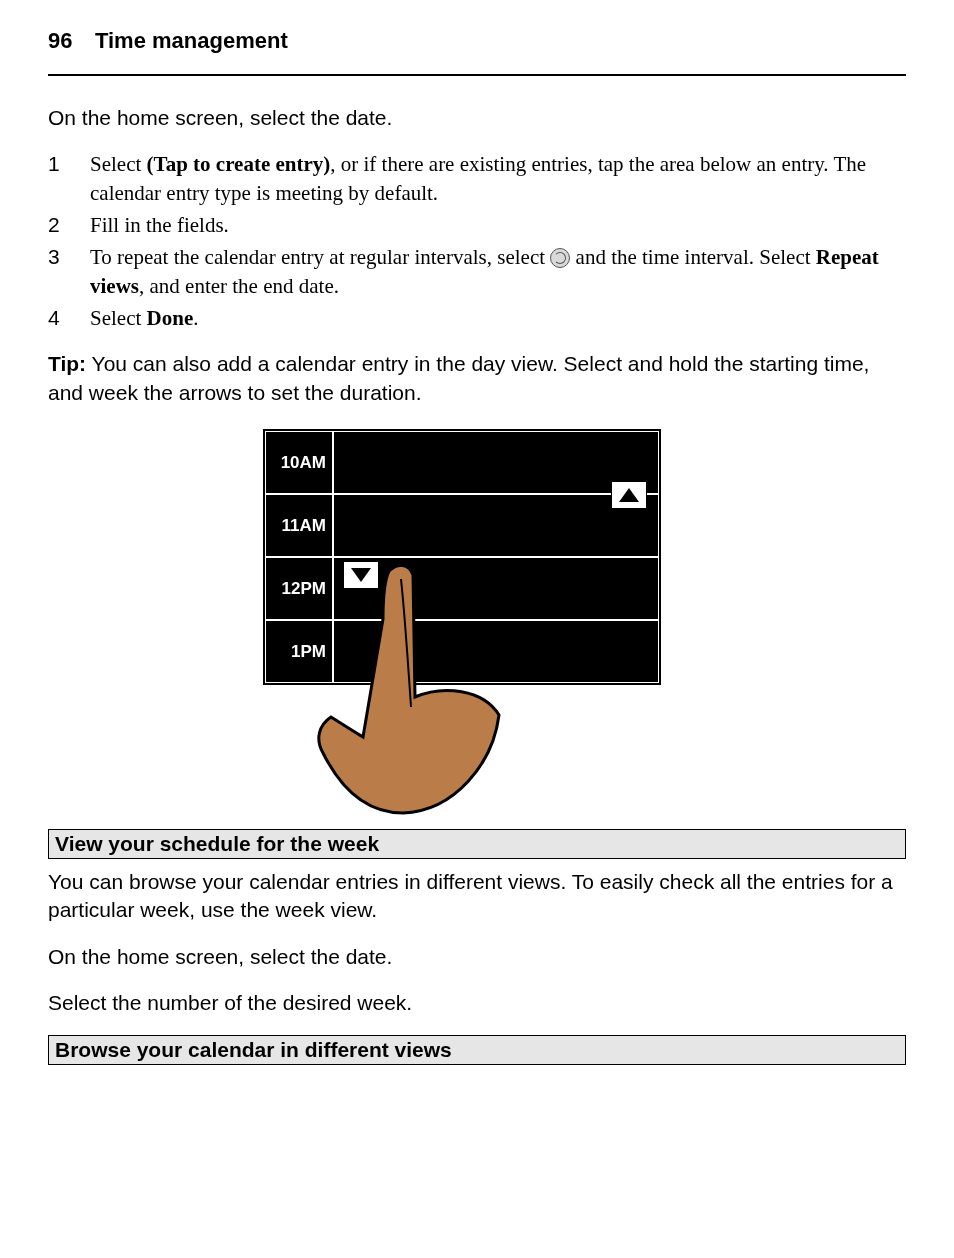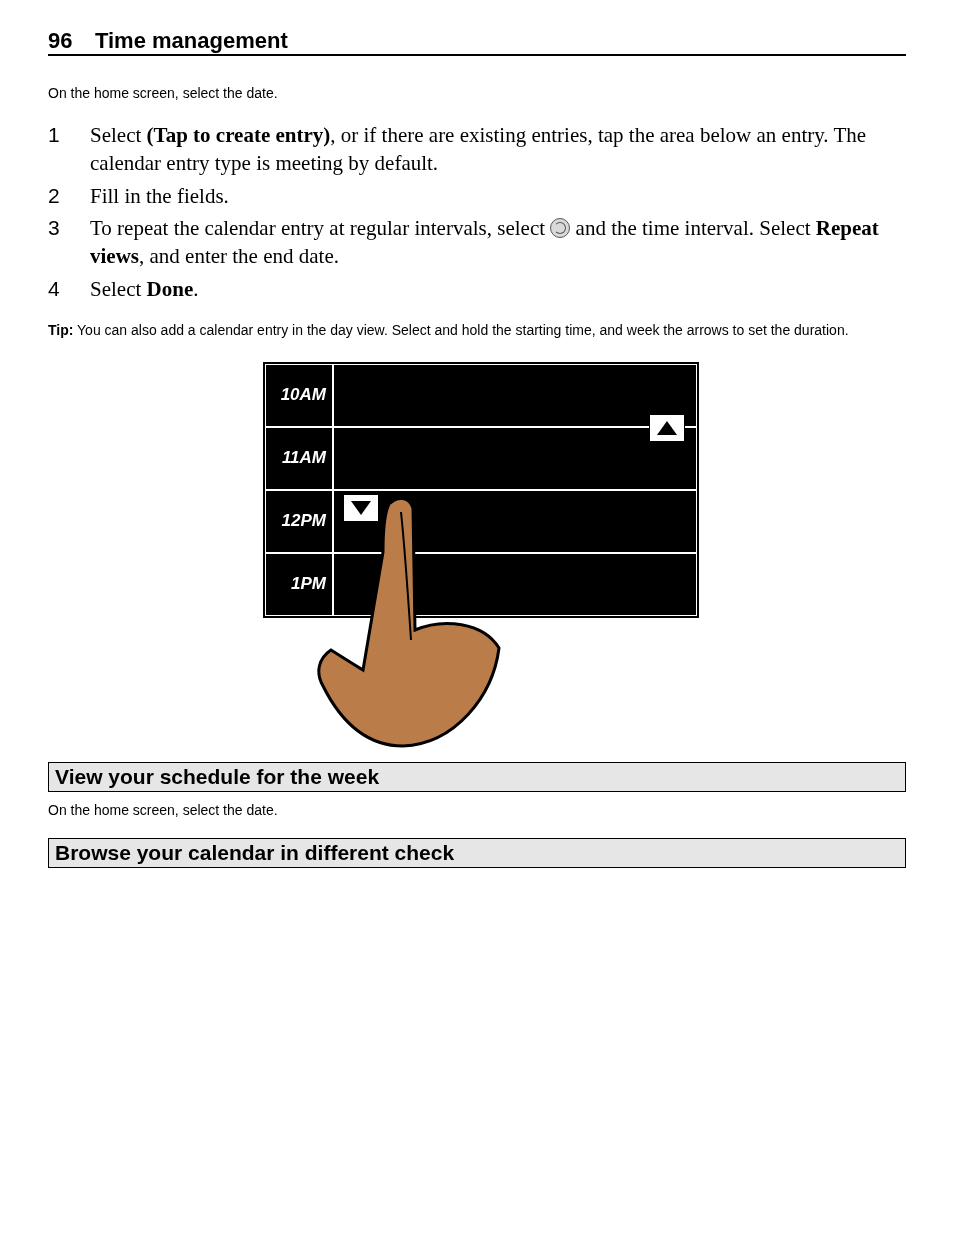--- a/index.html
+++ b/index.html
@@ -9,36 +9,36 @@
     font-family: "Segoe UI", "Helvetica Neue", Arial, sans-serif;
     color: #000;
   }
   .page {
     width: 954px;
     box-sizing: border-box;
     padding: 28px 48px 48px 48px;
   }
   .hdr {
     border-bottom: 2px solid #000;
-    padding-bottom: 0;
+    padding-bottom: 20px;
     margin-bottom: 28px;
   }
   .hdr .pno {
     font-weight: 700;
     font-size: 22px;
     display: inline-block;
     margin-right: 18px;
   }
   .hdr .ptitle {
     font-weight: 700;
     font-size: 22px;
     display: inline-block;
   }
   .para {
-    font-size: 14px;
+    font-size: 21px;
     line-height: 1.35;
     margin: 9px 0 18px 0;
   }
   .ol {
     list-style: none;
     padding: 0;
     margin: 0 0 18px 0;
   }
   .ol > li {
     display: flex;
@@ -83,30 +83,29 @@
     display: flex;
     justify-content: center;
     margin: 22px 0 12px 0;
   }
   .fig {
     position: relative;
     width: 428px;
     height: 388px;
   }
   .cal {
-    width: 436px;
+    width: 398px;
     height: 256px;
     border: 2px solid #000;
     background: #000;
     display: grid;
     grid-template-columns: 68px 1fr;
     grid-template-rows: repeat(4, 1fr);
     box-sizing: border-box;
     position: relative;
-    font-style: italic;
   }
   .cal .tcell {
     background: #000;
     color: #fff;
     border: 1px solid #fff;
     font-size: 17px;
     font-weight: 600;
     display: flex;
     align-items: center;
     justify-content: flex-end;
@@ -228,17 +227,19 @@
                  C22 182 26 168 38 160
                  C38 160 60 174 70 180
                  L90 62
                  C90 40 92 22 96 14 Z" fill="#ba7d4a" stroke="#000" stroke-width="3"></path>
         <path d="M108 22 C112 60 116 120 118 150" fill="none" stroke="#000" stroke-width="2"></path>
       </svg>
     </div>
   </div>
 
   <div class="section-h">View your schedule for the week</div>
+  <p class="para">You can browse your calendar entries in different views. To easily check all the entries for a particular week, use the week view.</p>
   <p class="para">On the home screen, select the date.</p>
-
-  <div class="section-h">Browse your calendar in different check</div>
+  <p class="para">Select the number of the desired week.</p>
+
+  <div class="section-h">Browse your calendar in different views</div>
 
 </div>
 
 </body></html>

